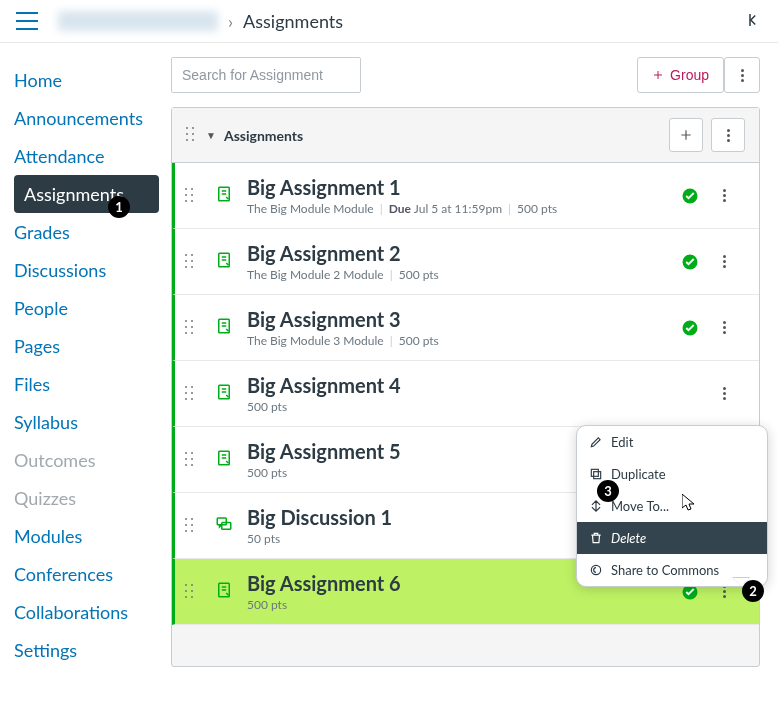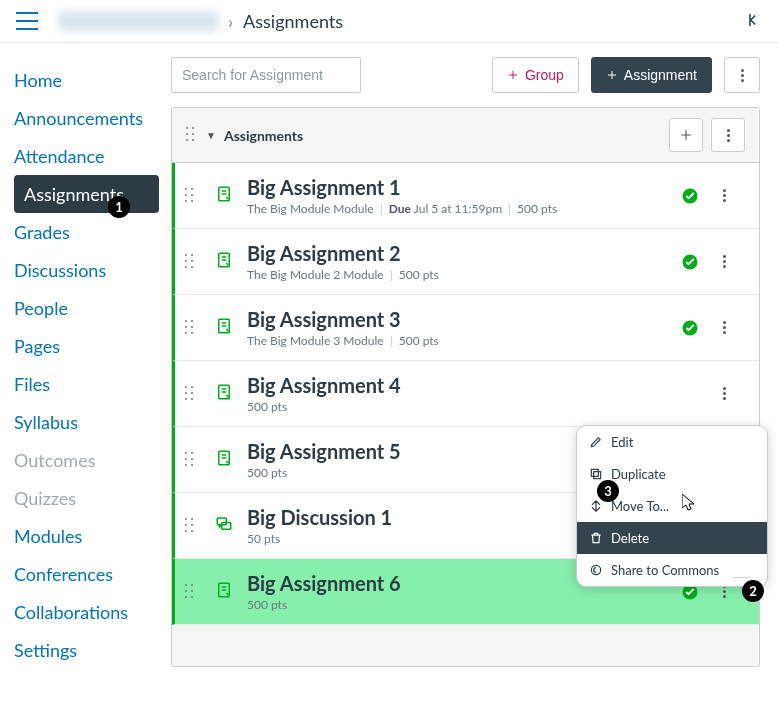--- a/index.html
+++ b/index.html
@@ -52,21 +52,21 @@
     background: #2d3b45;
     color: #fff;
     border-radius: 4px;
     margin: 0 6px 0 14px;
     padding-left: 10px;
     position: relative;
   }
   .sidebar a.disabled { color: #a2a9ae; }
 
   .main { flex: 1; padding: 14px 18px 20px 6px; }
-  .toolbar { display: flex; align-items: center; gap: 12px; margin-bottom: 14px; }
+  .toolbar { display: flex; align-items: center; gap: 0; margin-bottom: 14px; }
   .search {
     width: 190px; height: 36px;
     border: 1px solid #c7cdd1;
     padding: 0 10px;
     font-size: 14px;
     color: #2d3b45;
     border-radius: 2px;
   }
   .search::placeholder { color: #8f98a0; }
   .spacer { flex: 1; }
@@ -115,21 +115,21 @@
   }
 
   .assignment-list { background: #fff; }
   .row {
     display: flex; align-items: center;
     padding: 12px 14px 12px 0;
     border-bottom: 1px solid #e8e8e8;
     border-left: 3px solid #00ac18;
     position: relative;
   }
-  .row.selected { background: #86efac; }
+  .row.selected { background: #bef264; }
   .row .drag-handle { margin-left: 10px; }
   .a-icon { margin: 0 14px 0 10px; color: #00ac18; }
   .a-icon svg, .d-icon svg { width: 18px; height: 18px; }
   .d-icon { margin: 0 14px 0 10px; color: #00ac18; }
   .row-main { flex: 1; }
   .row-title { font-weight: 700; color: #2d3b45; font-size: 20px; }
   .row-sub { font-size: 12px; color: #6b7780; margin-top: 2px; }
   .row-sub .sep { margin: 0 6px; color: #c7cdd1; }
   .row-actions { display: flex; align-items: center; gap: 14px; padding-right: 10px; }
   .check { width: 18px; height: 18px; }
@@ -160,21 +160,21 @@
     border: 9px solid transparent;
     border-top-color: #c7cdd1;
   }
   .menu-item {
     display: flex; align-items: center; gap: 8px;
     padding: 8px 12px;
     font-size: 13px;
     color: #2d3b45;
     cursor: pointer;
   }
-  .menu-item.hover { background: #34444f; color: #fff; }
+  .menu-item.hover { background: #34444f; color: #fff; font-style: italic; }
   .menu-item svg { width: 14px; height: 14px; flex-shrink: 0; }
 
   .badge {
     position: absolute;
     width: 22px; height: 22px;
     background: #000; color: #fff;
     border-radius: 50%;
     display: flex; align-items: center; justify-content: center;
     font-size: 13px; font-weight: 700;
     z-index: 100;
@@ -229,26 +229,20 @@
   <div class="main" style="position:relative">
     <div class="toolbar">
       <input class="search" type="text" placeholder="Search for Assignment" style="">
       <div class="spacer"></div>
       <button class="btn">
         <svg width="12" height="12" viewBox="0 0 24 24" stroke="currentColor" stroke-width="2">
             <path d="M12 4v16M4 12h16"></path>
           </svg>
         <span>Group</span>
       </button>
-      <button class="btn btn-dark">
-        <svg width="12" height="12" viewBox="0 0 24 24" stroke="currentColor" stroke-width="2">
-            <path d="M12 4v16M4 12h16"></path>
-          </svg>
-        <span>Assignment</span>
-      </button>
       <button class="btn btn-icon">
         <div class="dots">
             <span></span>
             <span></span>
             <span></span>
           </div>
       </button>
     </div>
 
     <div class="panel">

